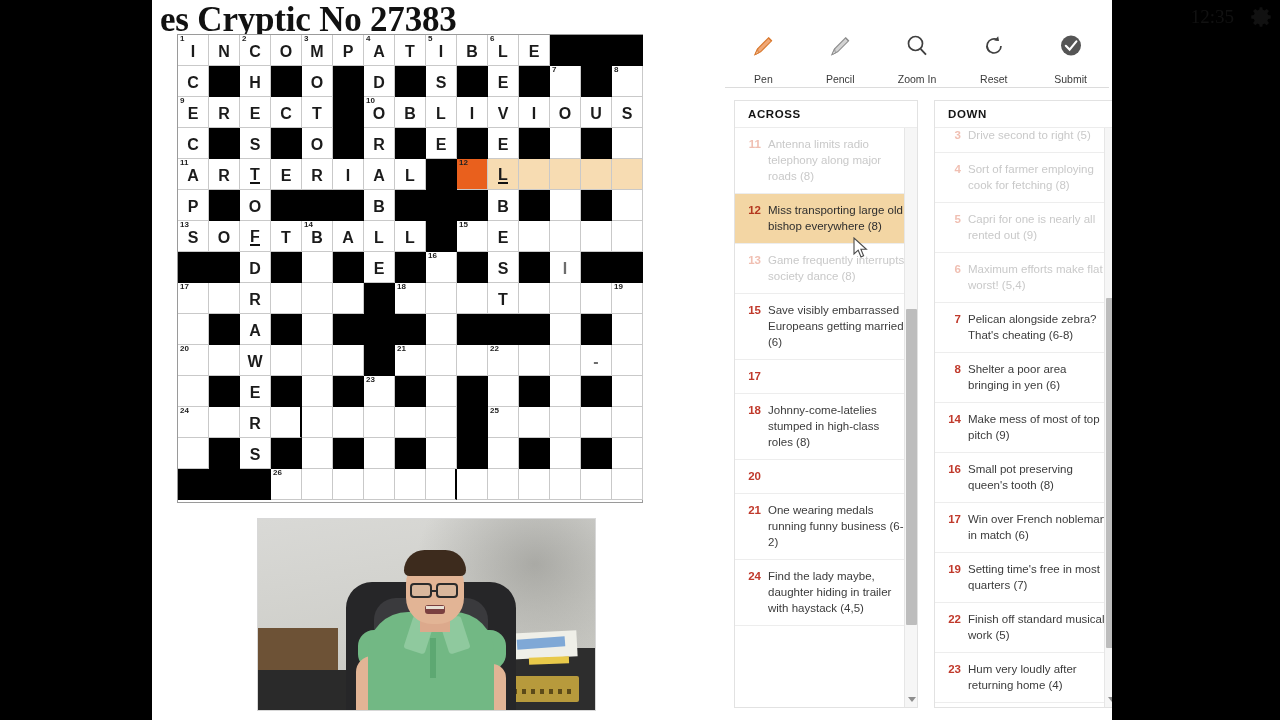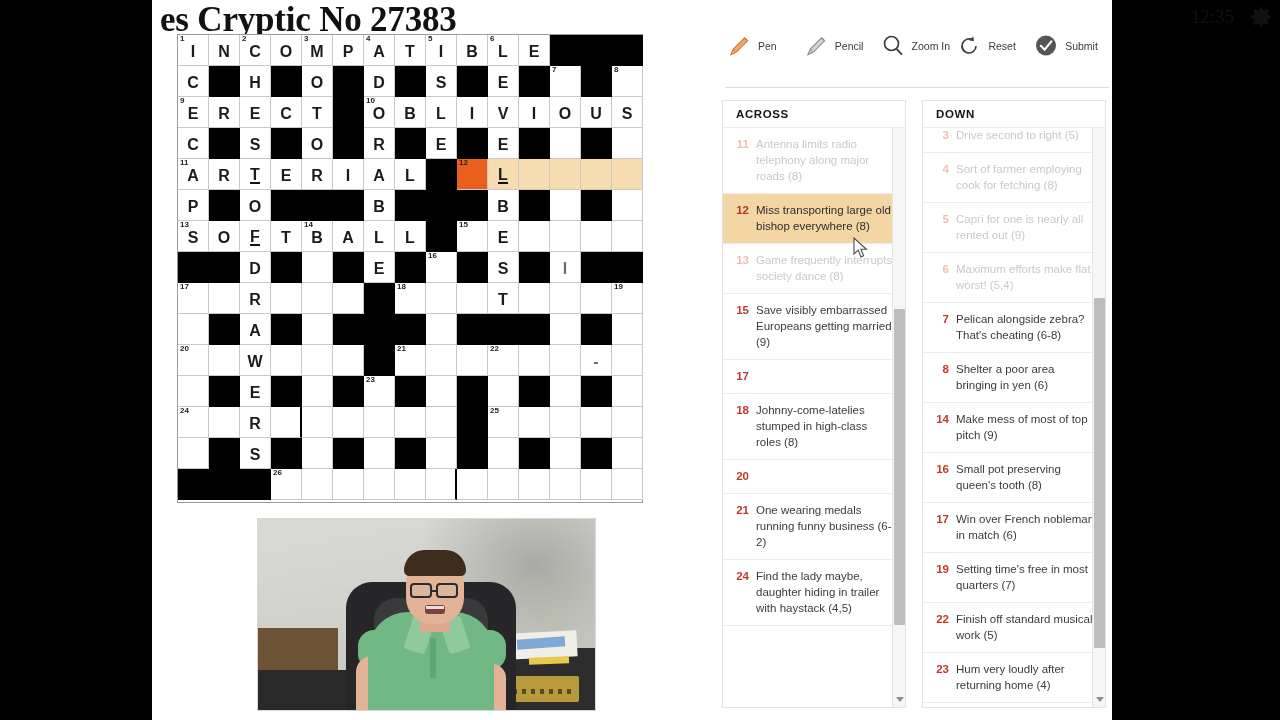--- a/index.html
+++ b/index.html
@@ -140,32 +140,32 @@
     background: #fff;
   }
   .toolbar {
     position: absolute; left: 3px; top: 30px;
     width: 384px; height: 58px;
     display: flex; align-items: flex-start;
     border-bottom: 1px solid #dcdcdc;
   }
   .tool {
     flex: 1 1 0;
-    display: flex; align-items: center;
-    gap: 5px; cursor: pointer;
+    display: flex; flex-direction: column; align-items: center;
+    gap: 13px; cursor: pointer;
     padding-top: 2px;
   }
   .tool svg { display: block; }
   .tool-label {
     font-size: 10.5px; color: #3a3a3a;
     font-family: "Liberation Sans", sans-serif;
   }
 
   .clue-cols {
-    position: absolute; left: 0; top: 100px;
+    position: absolute; left: 12px; top: 100px;
     width: 384px; height: 608px;
     display: flex; gap: 16px;
   }
   .clue-col {
     position: relative;
     width: 188px; height: 608px;
     background: #fff;
     border: 1px solid #e2e2e2;
     display: flex; flex-direction: column;
   }
@@ -751,21 +751,21 @@
                 <div class="clue sel">
                   <span class="cnum">12</span>
                   <span class="ctxt">Miss transporting large old bishop everywhere (8)</span>
                 </div>
                 <div class="clue dim">
                   <span class="cnum">13</span>
                   <span class="ctxt">Game frequently interrupts society dance (8)</span>
                 </div>
                 <div class="clue">
                   <span class="cnum">15</span>
-                  <span class="ctxt">Save visibly embarrassed Europeans getting married (9)</span>
+                  <span class="ctxt">Save visibly embarrassed Europeans getting married (6)</span>
                 </div>
                 <div class="clue">
                   <span class="cnum">17</span>
                 </div>
                 <div class="clue">
                   <span class="cnum">18</span>
                   <span class="ctxt">Johnny-come-latelies stumped in high-class roles (8)</span>
                 </div>
                 <div class="clue">
                   <span class="cnum">20</span>

